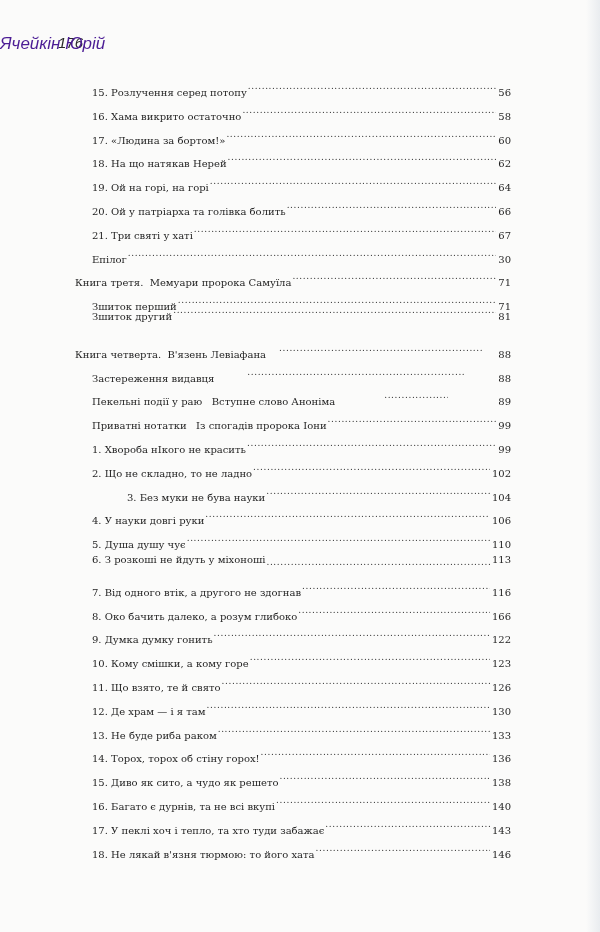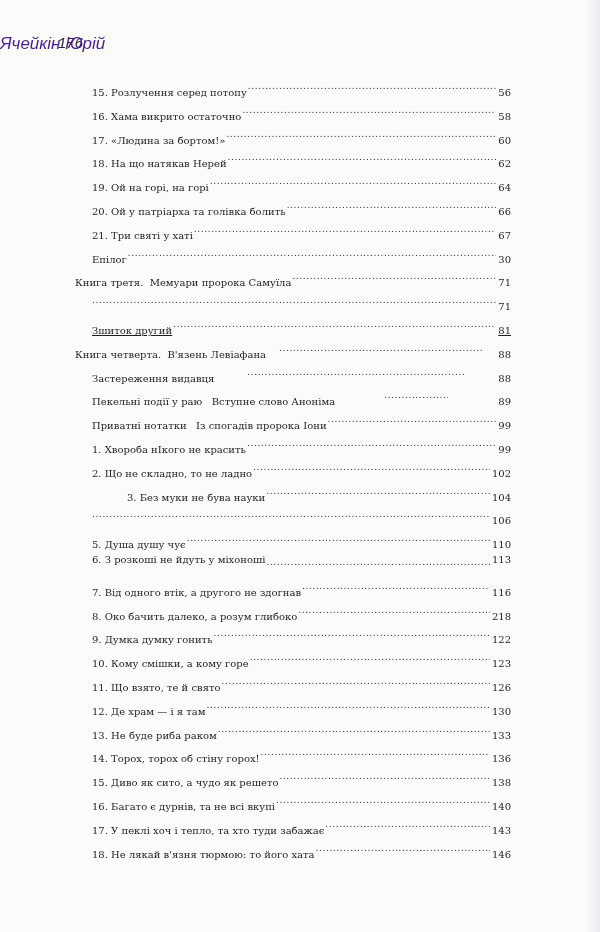--- a/index.html
+++ b/index.html
@@ -93,24 +93,25 @@
       <span class="title" style="white-space: pre;">Епілог</span>
       <span class="leader"></span>
       <span class="pg">30</span>
     </div>
     <div class="row" style="left: 75px; width: 436px; top: 190.4px;">
       <span class="title" style="white-space: pre;">Книга третя.  Мемуари пророка Самуїла</span>
       <span class="leader"></span>
       <span class="pg">71</span>
     </div>
     <div class="row" style="left: 92px; width: 419px; top: 214.2px;">
+      <span class="title" style="white-space: pre;">Зшиток перший</span>
       <span class="leader"></span>
       <span class="pg">71</span>
     </div>
-    <div class="row" style="left: 92px; width: 419px; top: 238px; text-decoration: underline;">
+    <div class="row" style="left: 92px; width: 419px; top: 224px;">
       <span class="title" style="white-space: pre;">Зшиток другий</span>
       <span class="leader"></span>
       <span class="pg">81</span>
     </div>
     <div class="row" style="left: 75px; width: 436px; top: 261.8px; gap: 12px;">
       <span class="title" style="white-space: pre;">Книга четверта.  В'язень Левіафана</span>
       <span class="leader"></span>
       <span class="pg">88</span>
     </div>
     <div class="row" style="left: 92px; width: 419px; top: 285.6px; gap: 32px;">
@@ -137,20 +138,21 @@
       <span class="title" style="white-space: pre;">2. Що не складно, то не ладно</span>
       <span class="leader"></span>
       <span class="pg">102</span>
     </div>
     <div class="row" style="left: 92px; width: 419px; top: 404.6px;">
       <span class="title" style="white-space: pre; margin-left: 35px;">3. Без муки не бува науки</span>
       <span class="leader"></span>
       <span class="pg">104</span>
     </div>
     <div class="row" style="left: 92px; width: 419px; top: 428.4px;">
+      <span class="title" style="white-space: pre;">4. У науки довгі руки</span>
       <span class="leader"></span>
       <span class="pg">106</span>
     </div>
     <div class="row" style="left: 92px; width: 419px; top: 452.2px;">
       <span class="title" style="white-space: pre;">5. Душа душу чує</span>
       <span class="leader"></span>
       <span class="pg">110</span>
     </div>
     <div class="row" style="left: 92px; width: 419px; top: 476px; align-items: center;">
       <span class="title" style="white-space: pre;">6. З розкоші не йдуть у міхоноші</span>
@@ -158,21 +160,21 @@
       <span class="pg">113</span>
     </div>
     <div class="row" style="left: 92px; width: 419px; top: 499.8px;">
       <span class="title" style="white-space: pre;">7. Від одного втік, а другого не здогнав</span>
       <span class="leader"></span>
       <span class="pg">116</span>
     </div>
     <div class="row" style="left: 92px; width: 419px; top: 523.6px;">
       <span class="title" style="white-space: pre;">8. Око бачить далеко, а розум глибоко</span>
       <span class="leader"></span>
-      <span class="pg">218</span>
+      <span class="pg">166</span>
     </div>
     <div class="row" style="left: 92px; width: 419px; top: 547.4px;">
       <span class="title" style="white-space: pre;">9. Думка думку гонить</span>
       <span class="leader"></span>
       <span class="pg">122</span>
     </div>
     <div class="row" style="left: 92px; width: 419px; top: 571.2px;">
       <span class="title" style="white-space: pre;">10. Кому смішки, а кому горе</span>
       <span class="leader"></span>
       <span class="pg">123</span>

